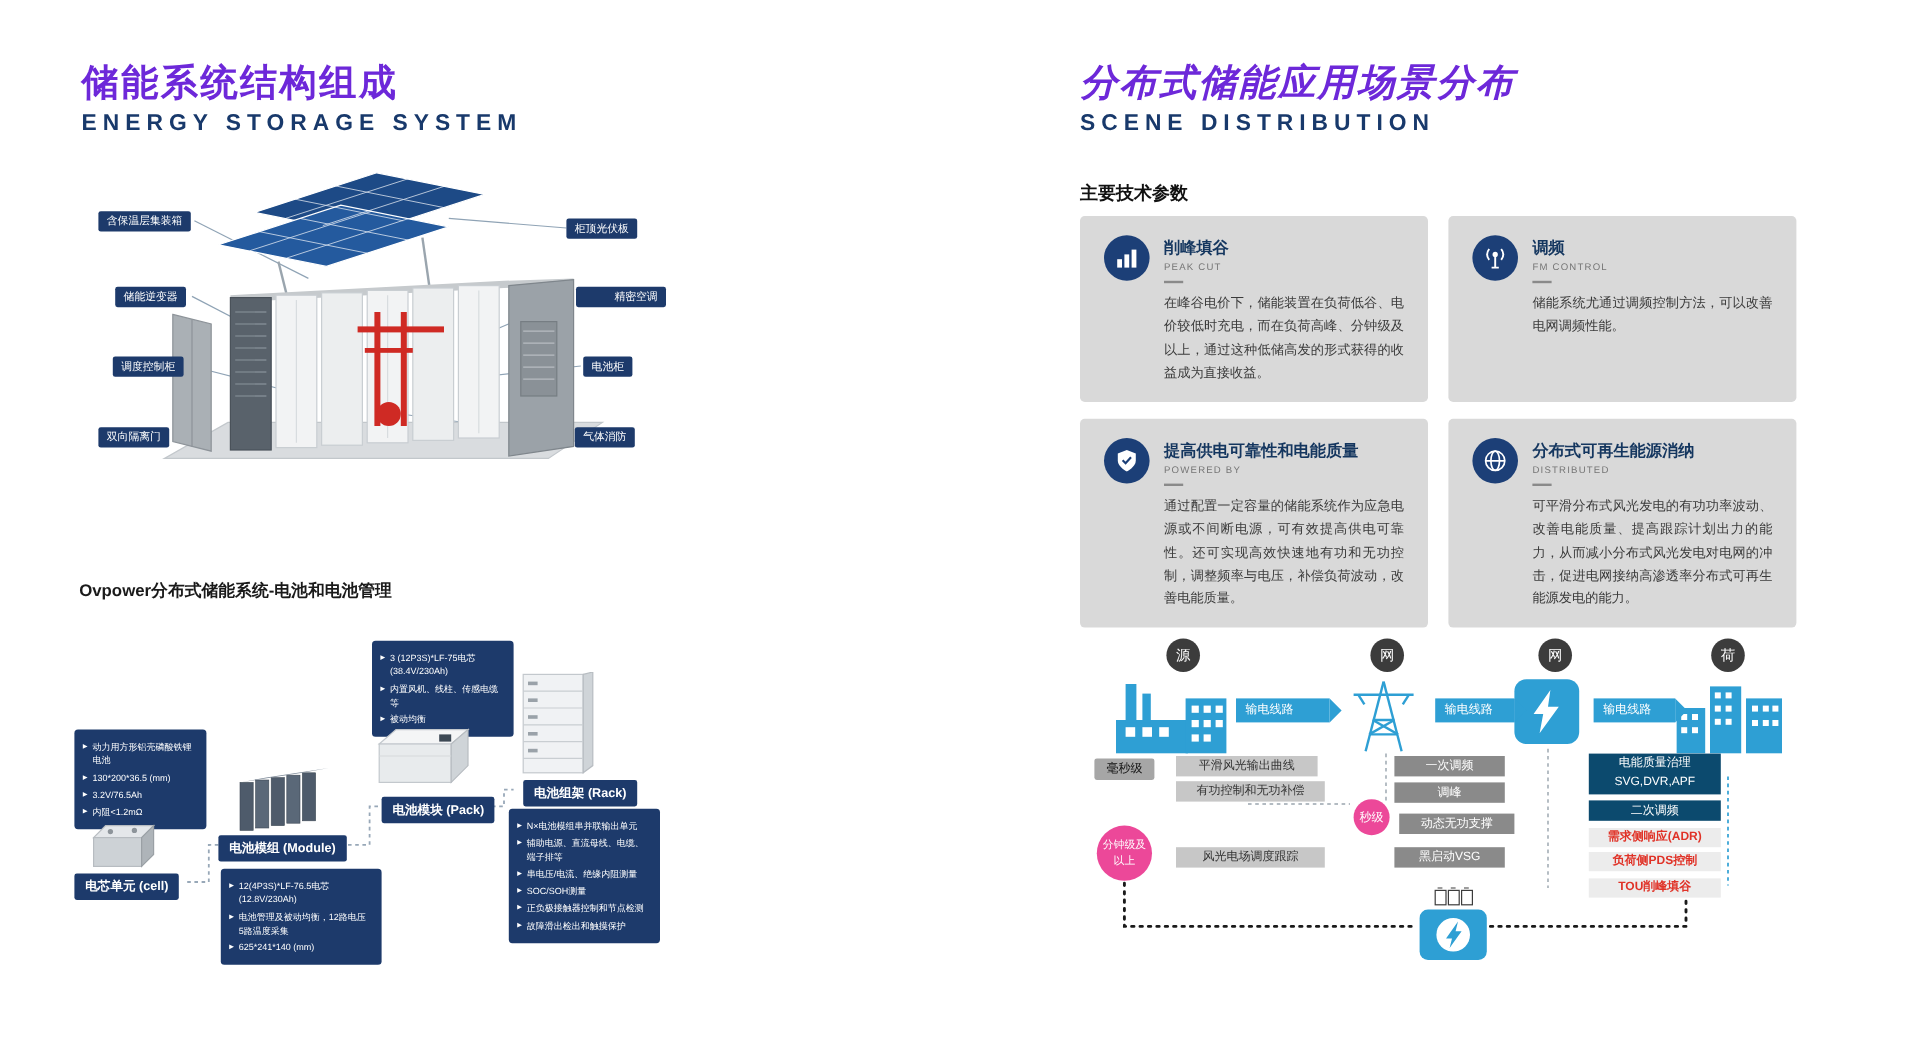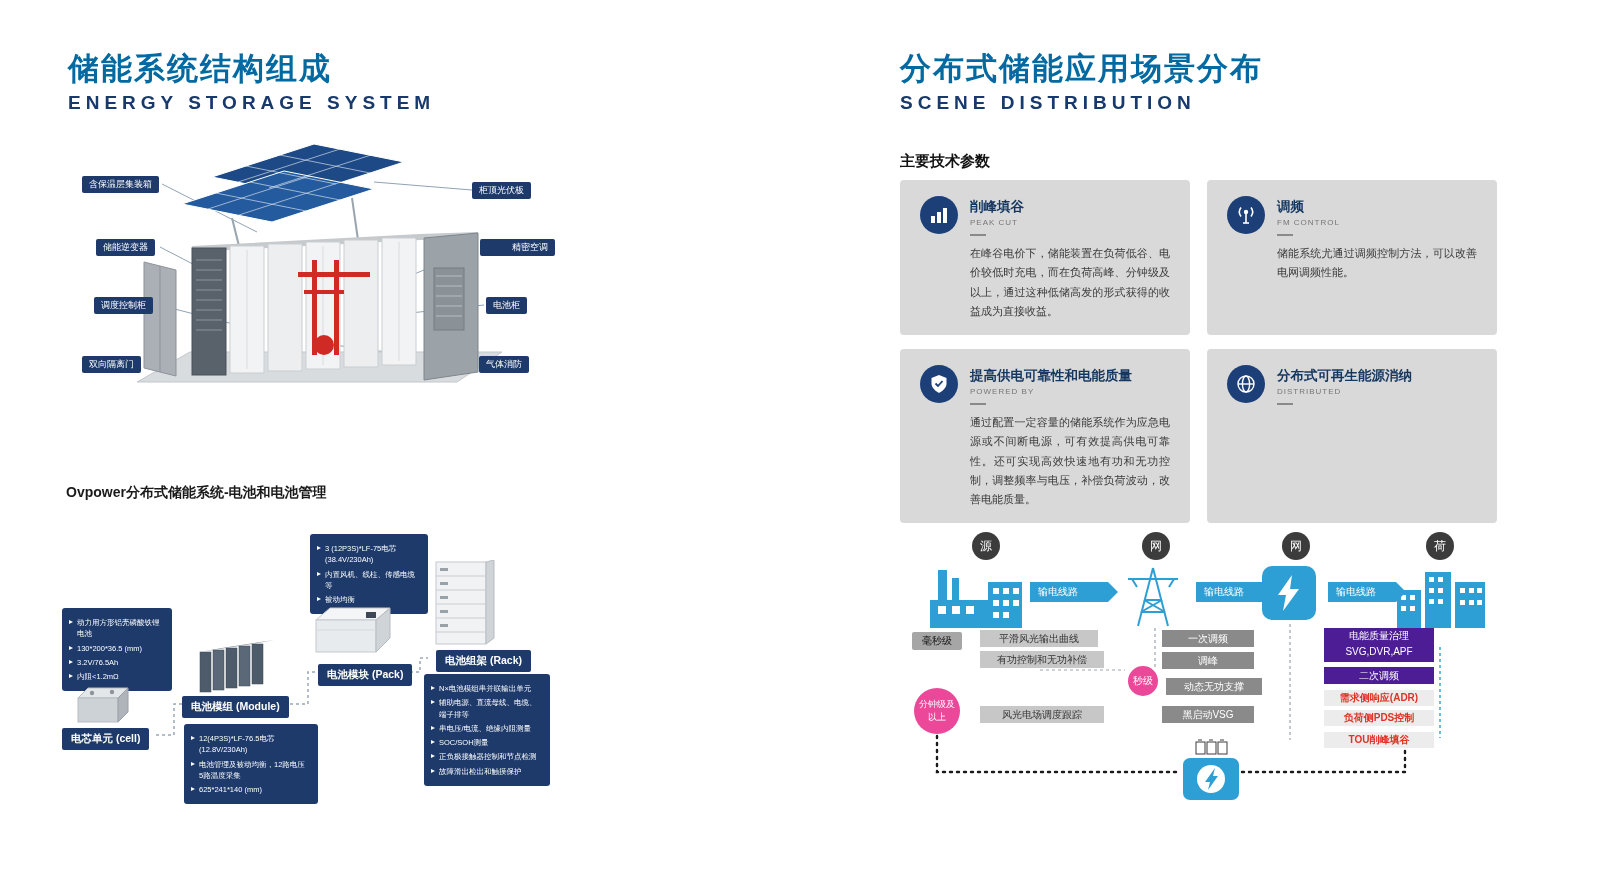--- a/index.html
+++ b/index.html
@@ -2,21 +2,21 @@
 <html><head>
 <meta charset="utf-8">
 <style>
   html,body{margin:0;padding:0;}
   body{
     width:1600px;height:886px;position:relative;background:#ffffff;
     font-family:"Liberation Sans","DejaVu Sans",sans-serif;overflow:hidden;color:#222;
   }
   .abs{position:absolute;}
   
-  .page-title{font-size:31px;font-weight:bold;color:#0369a1;letter-spacing:2px;}
+  .page-title{font-size:31px;font-weight:bold;color:#6d28d9;letter-spacing:2px;}
   .page-sub{font-size:19px;font-weight:bold;color:#18396b;letter-spacing:5px;}
   
   .ct-diagram{left:62px;top:140px;width:475px;height:315px;}
   .ct-label{position:absolute;background:#1d3a6b;color:#fff;font-size:9px;line-height:1;
     padding:4px 7px;border-radius:2px;white-space:nowrap;}
   
   .battery-title{left:66px;top:484px;font-size:14px;font-weight:bold;color:#1a1a1a;}
   .bt-diagram{left:60px;top:528px;width:515px;height:305px;}
   .spec-box{position:absolute;background:#1d3a6b;color:#fff;border-radius:3px;
     padding:6px 7px;box-sizing:border-box;}
@@ -44,21 +44,21 @@
     color:#fff;font-size:12px;display:flex;align-items:center;justify-content:center;}
   .tl-arrow{position:absolute;height:20px;background:#2e9fd4;color:#fff;font-size:10px;
     line-height:20px;padding:0 4px 0 8px;white-space:nowrap;}
   .tl-arrow::after{content:"";position:absolute;right:-10px;top:0;width:0;height:0;
     border-top:10px solid transparent;border-bottom:10px solid transparent;
     border-left:10px solid #2e9fd4;}
   .box{position:absolute;font-size:10px;line-height:17px;height:17px;text-align:center;
     box-sizing:border-box;white-space:nowrap;overflow:hidden;}
   .box-light{background:#c7c7c7;color:#333;}
   .box-dark{background:#8a8a8a;color:#fff;}
-  .box-blue{background:#4c1d95;color:#fff;}
+  .box-blue{background:#0c4a6e;color:#fff;}
   .box-red{background:#ececec;color:#e03227;font-weight:bold;}
   .lvl-pill{position:absolute;background:#a6a6a6;color:#111;font-size:10px;line-height:18px;
     height:18px;width:50px;text-align:center;border-radius:2px;}
   .lvl-circle{position:absolute;background:#ec4899;color:#fff;border-radius:50%;
     display:flex;align-items:center;justify-content:center;text-align:center;}
   .transformer{position:absolute;background:#2e9fd4;border-radius:10px;display:flex;
     align-items:center;justify-content:center;}
 </style>
 </head>
 <body>
@@ -283,21 +283,21 @@
         <span class="tri"></span>
         <span>正负极接触器控制和节点检测</span>
       </div>
     <div class="spec-row">
         <span class="tri"></span>
         <span>故障滑出检出和触摸保护</span>
       </div>
   </div>
 </div>
 
-<div class="abs page-title" style="left:900px;top:48px;">分布式储能应用场景分布</div>
+<div class="abs page-title" style="left:900px;top:48px;font-style:italic;">分布式储能应用场景分布</div>
 <div class="abs page-sub" style="left:900px;top:92px;">SCENE DISTRIBUTION</div>
 <div class="abs params-h">主要技术参数</div>
 
 <div class="abs cards">
 
   <div class="card">
     <div class="card-icon">
       <svg width="20" height="20">
           <g fill="#fff">
             <rect x="2" y="11" width="4" height="7"></rect>
@@ -345,20 +345,21 @@
     <div class="card-icon">
       <svg width="20" height="20" fill="none" stroke="#fff" stroke-width="1.4">
         <circle cx="10" cy="10" r="8"></circle>
           <line x1="2" y1="10" x2="18" y2="10"></line>
         <ellipse cx="10" cy="10" rx="3.6" ry="8"></ellipse>
       </svg>
     </div>
     <div class="card-title">分布式可再生能源消纳</div>
     <div class="card-sub">DISTRIBUTED</div>
     <div class="card-dash"></div>
+    <div class="card-text">可平滑分布式风光发电的有功功率波动、改善电能质量、提高跟踪计划出力的能力，从而减小分布式风光发电对电网的冲击，促进电网接纳高渗透率分布式可再生能源发电的能力。</div>
   </div>
 </div>
 
 <div class="abs flow">
 
   <svg class="abs" style="left:0;top:0;" width="600" height="310">
     <g fill="none">
       <path d="M255 108 V148" stroke="#9aa5ae" stroke-width="1.2" stroke-dasharray="3,3"></path>
       <path d="M390 104 V220" stroke="#9aa5ae" stroke-width="1.2" stroke-dasharray="3,3"></path>
       <path d="M37 216 V252 H278" stroke="#1a1a1a" stroke-width="2.4" stroke-dasharray="2,5" stroke-linecap="round"></path>

